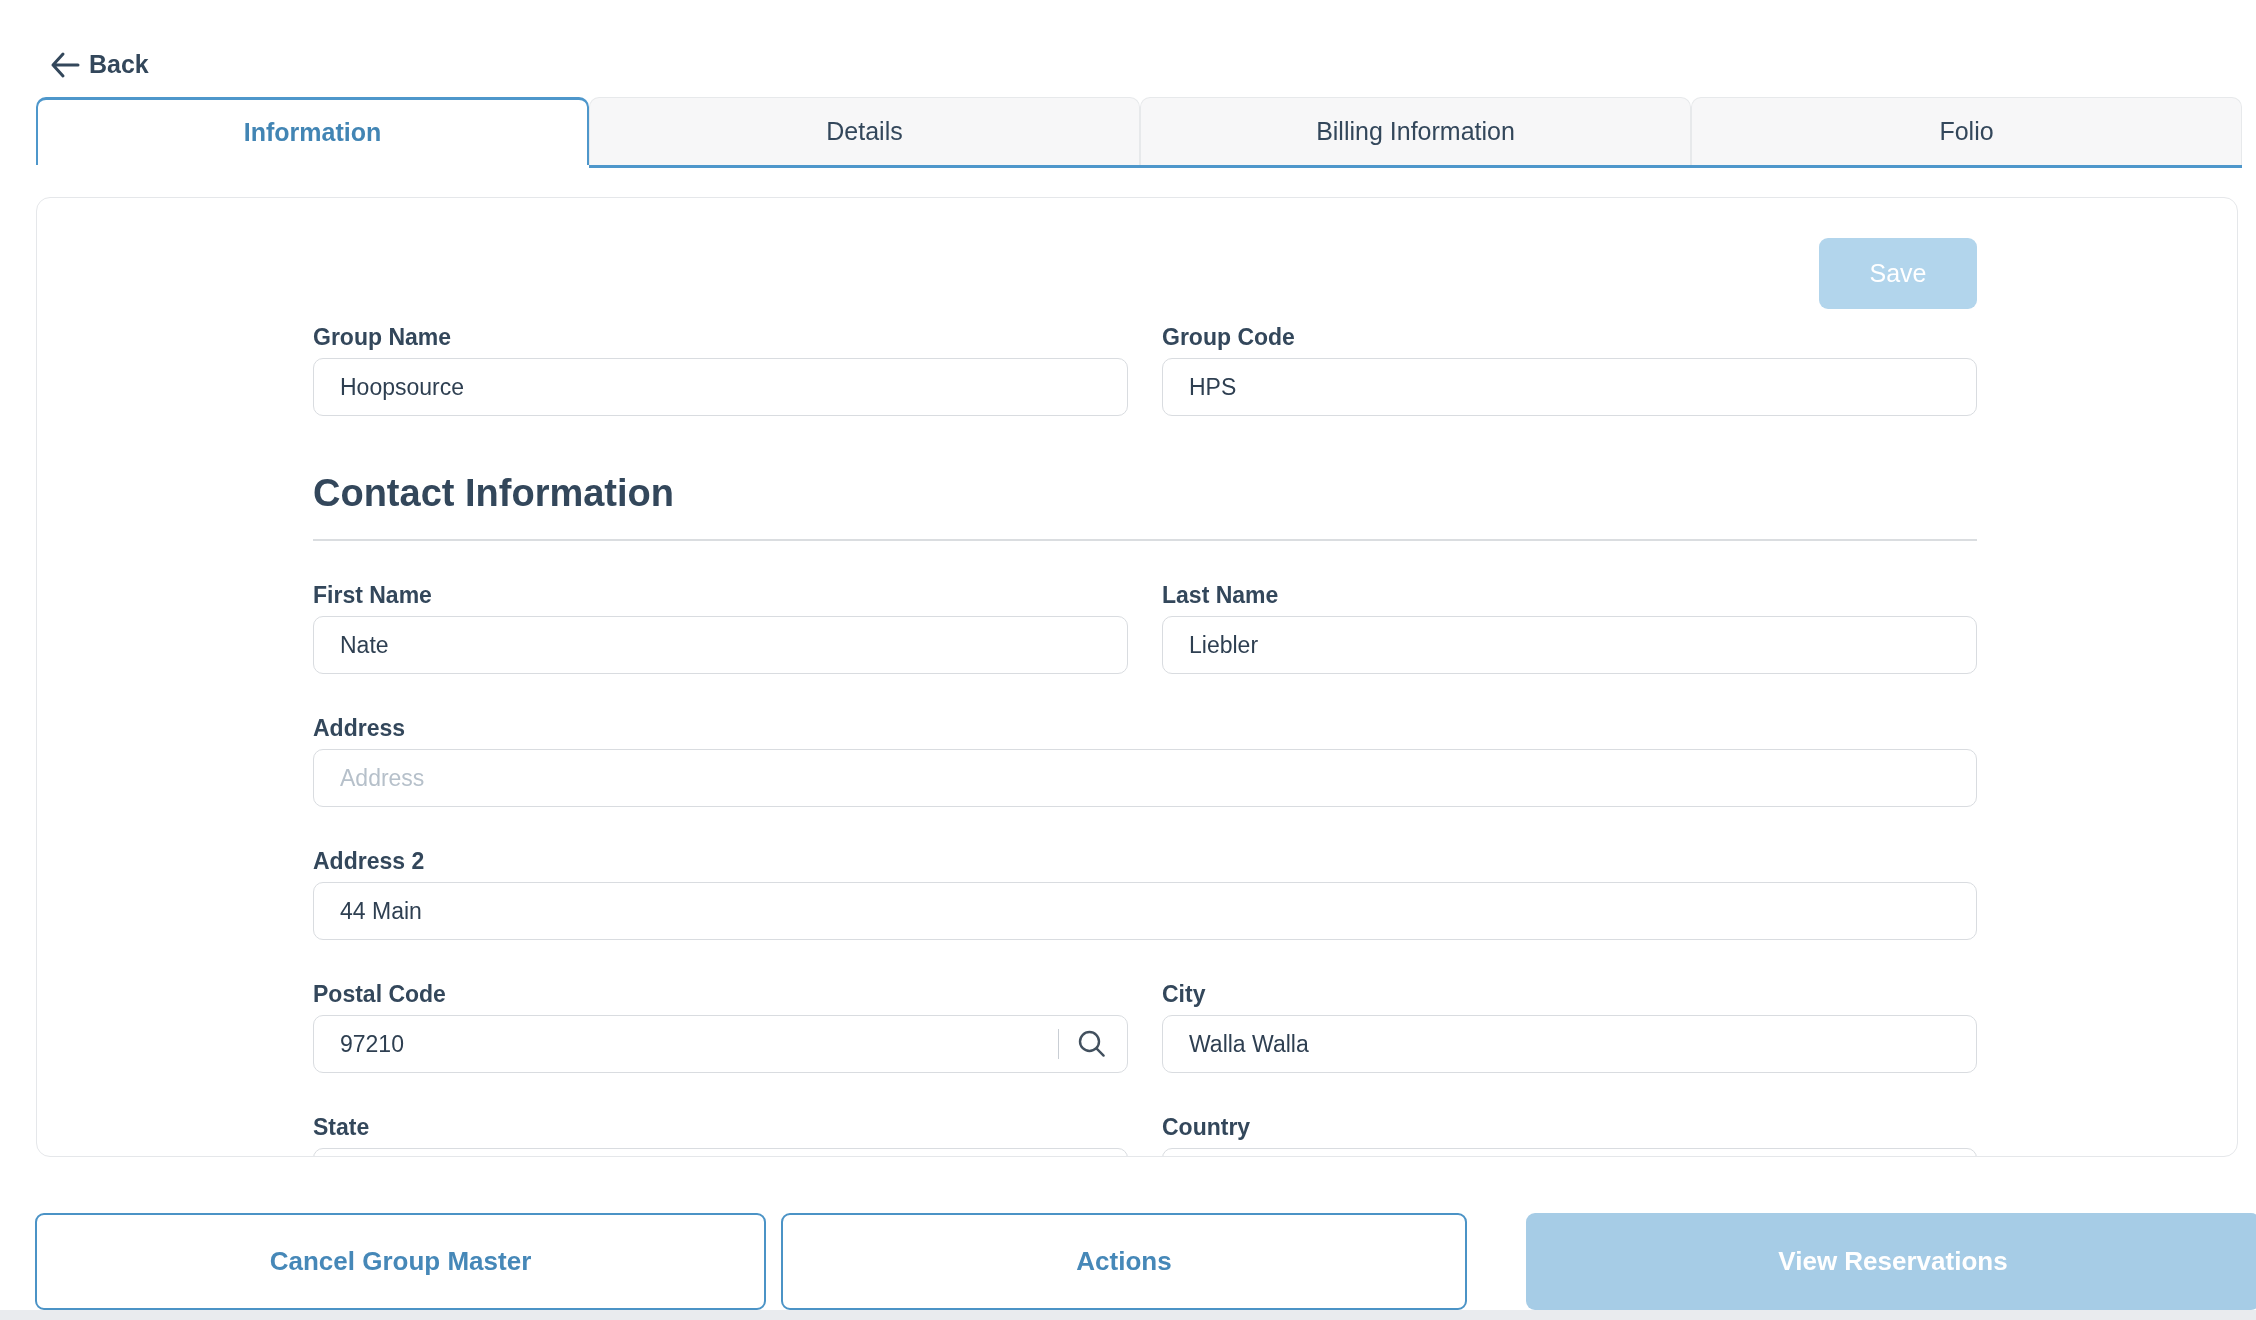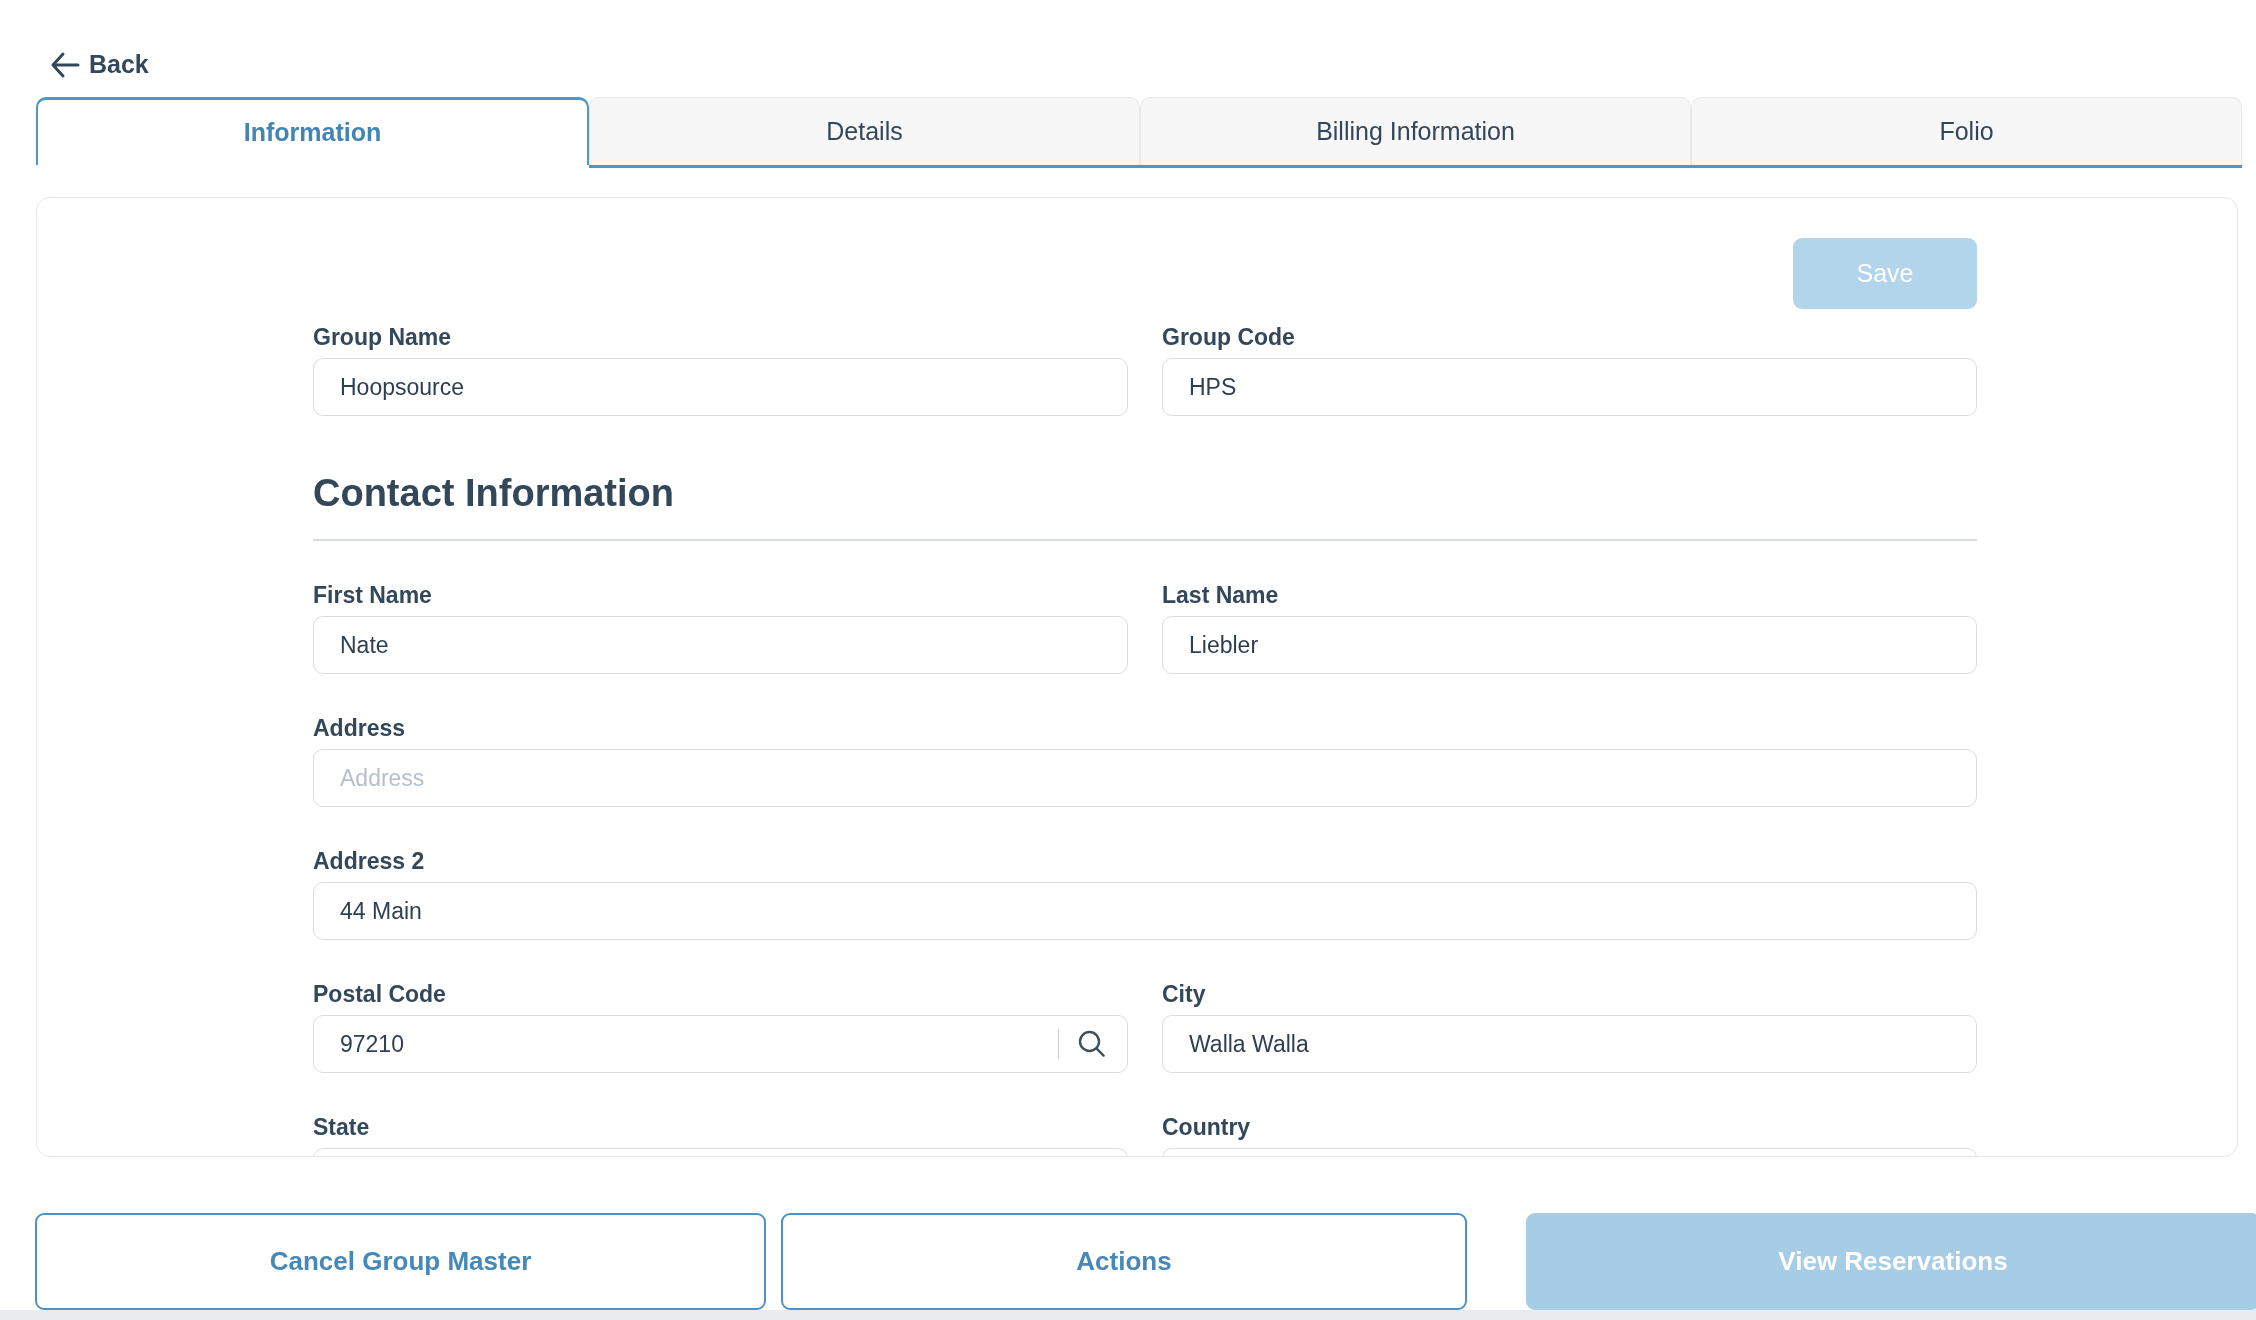--- a/index.html
+++ b/index.html
@@ -44,21 +44,21 @@
   
   .card {
     position:absolute; left:36px; top:197px; width:2202px; height:960px;
     background:#ffffff; border:1px solid #e5e7ea; border-radius:14px;
     overflow:hidden;
   }
   .card-content { padding:40px 260px 0 276px; }
 
   .save-row { display:flex; justify-content:flex-end; }
   .btn-save {
-    width:184px; height:71px; background:#b2d5ec; color:#ffffff;
+    width:158px; height:71px; background:#b2d5ec; color:#ffffff;
     font-size:25px; font-family:inherit; border:none; border-radius:9px; cursor:default;margin-left:48px;
   }
 
   .grid2 { display:grid; grid-template-columns:1fr 1fr; column-gap:34px; }
   .row { margin-top:40px; }
   .row-group { margin-top:14px; }
 
   .field-label { font-size:23px; line-height:28px; font-weight:700; color:#33475b; margin-bottom:7px; }
   .field-box {
     height:58px; border:1px solid #d9dce0; border-radius:10px; background:#ffffff;

